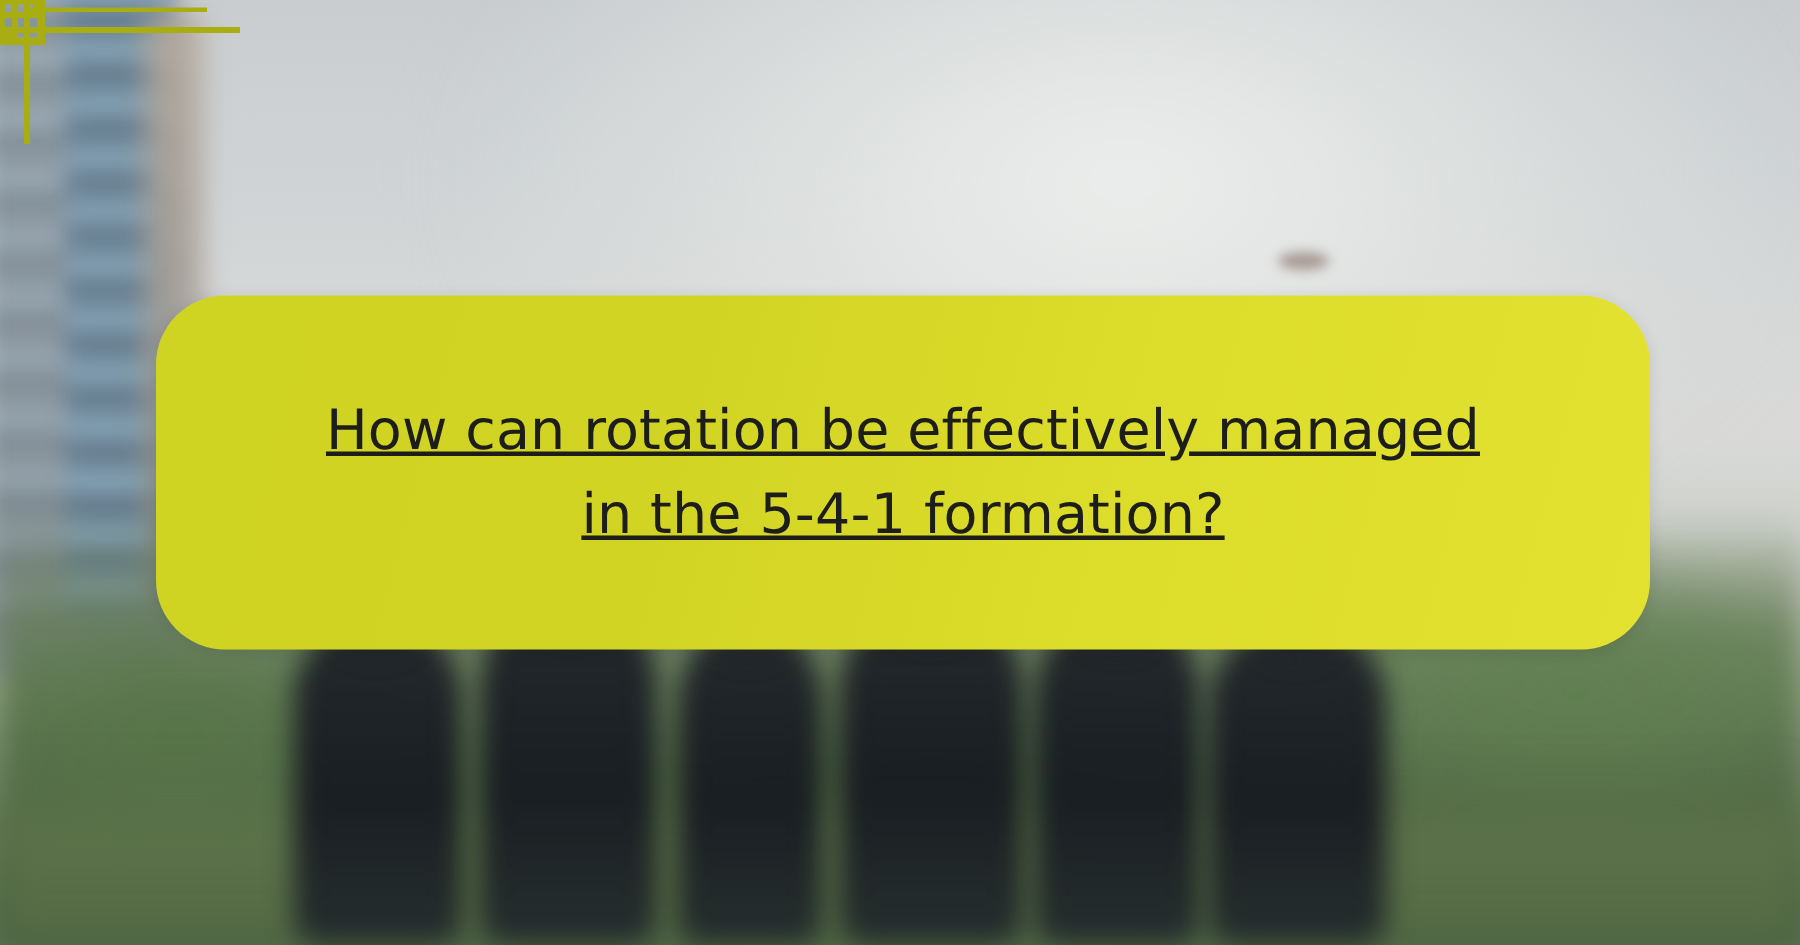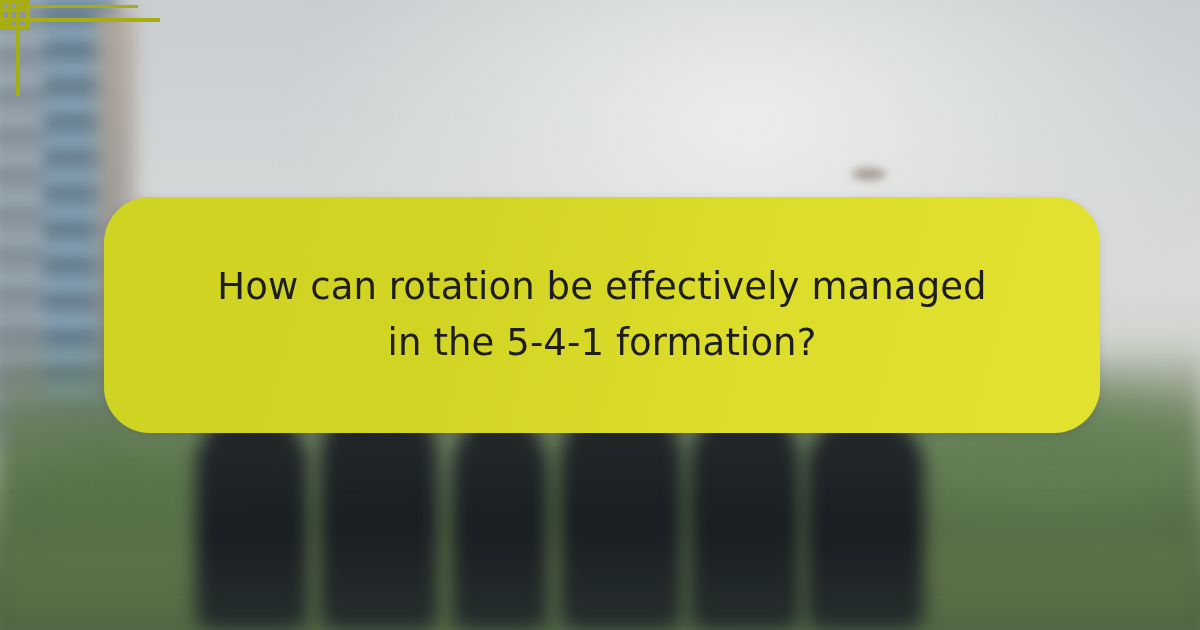--- a/index.html
+++ b/index.html
@@ -160,20 +160,21 @@
     box-shadow: 0 2px 10px rgba(0,0,0,0.10);
   }
   .plate-text {
     width: 800px;
     text-align: center;
     color: #1d1d1b;
     font-size: 37px;
     line-height: 1.52;
     font-weight: 400;
     letter-spacing: 0.1px;
+    text-decoration: underline;
   }
 </style>
 </head>
 <body>
 
 <div id="card">
 
   <div class="bg">
     <div class="bg-sky"></div>
     <div class="bg-haze"></div>

